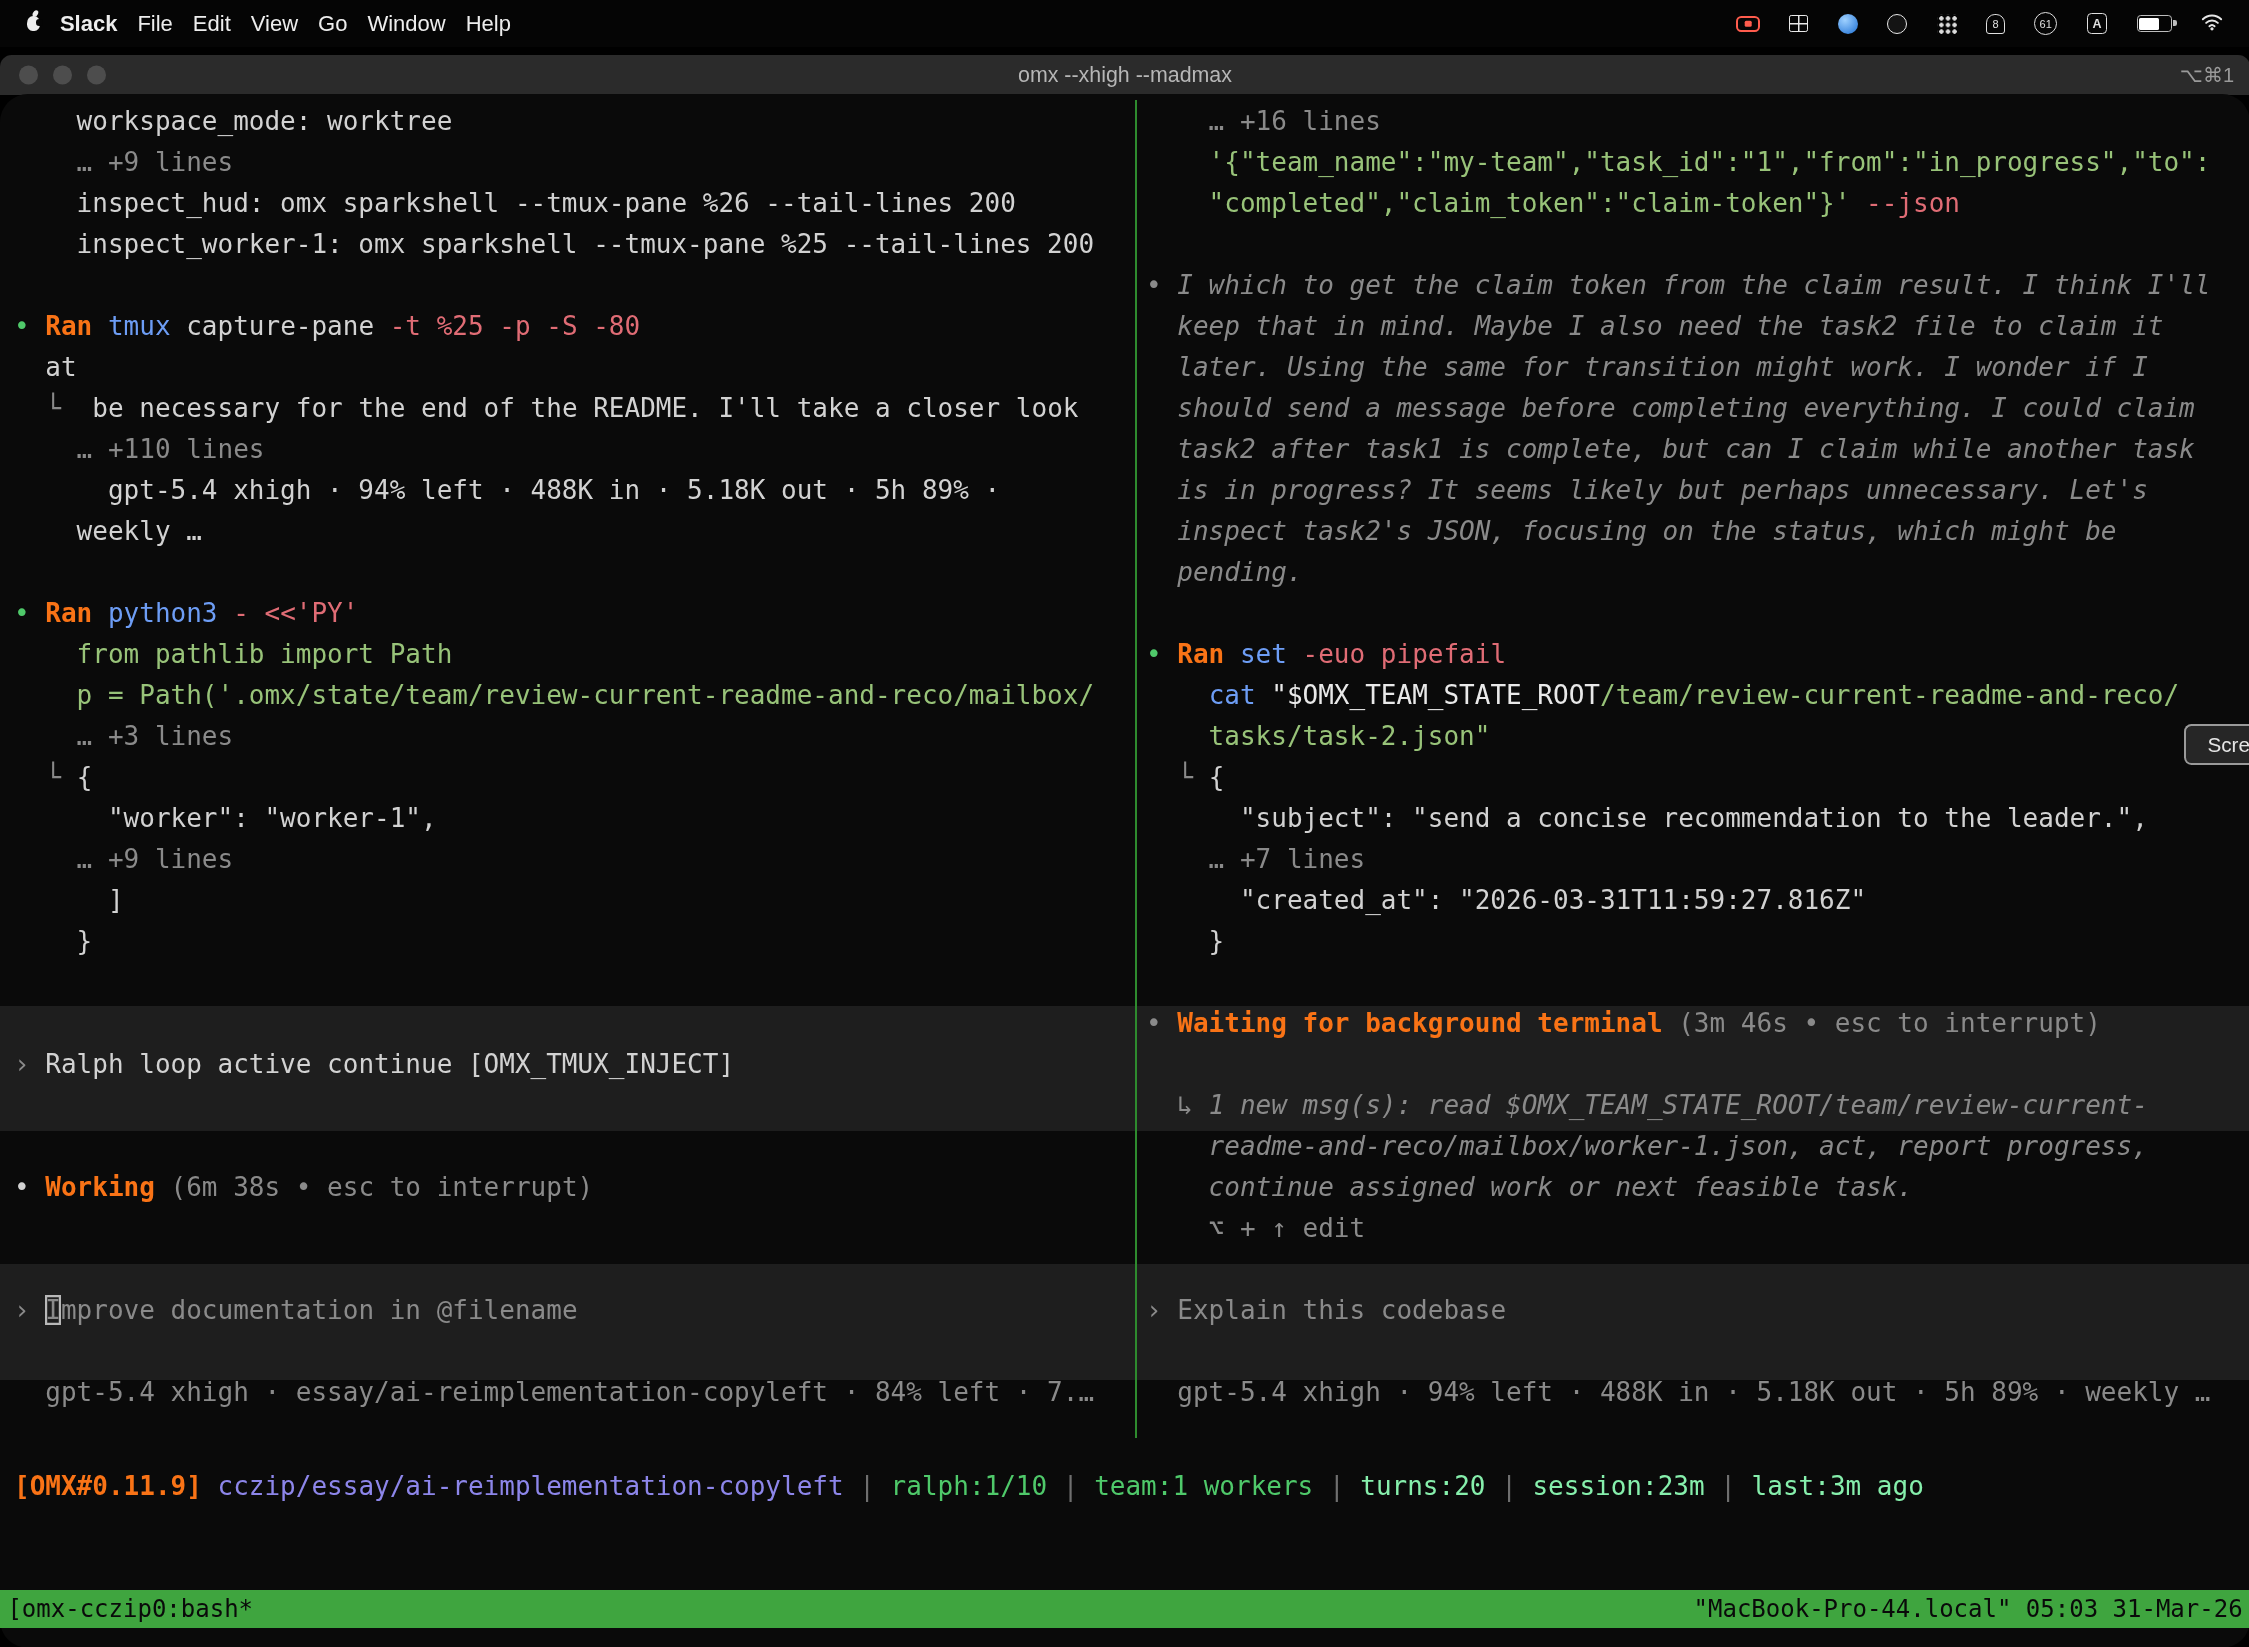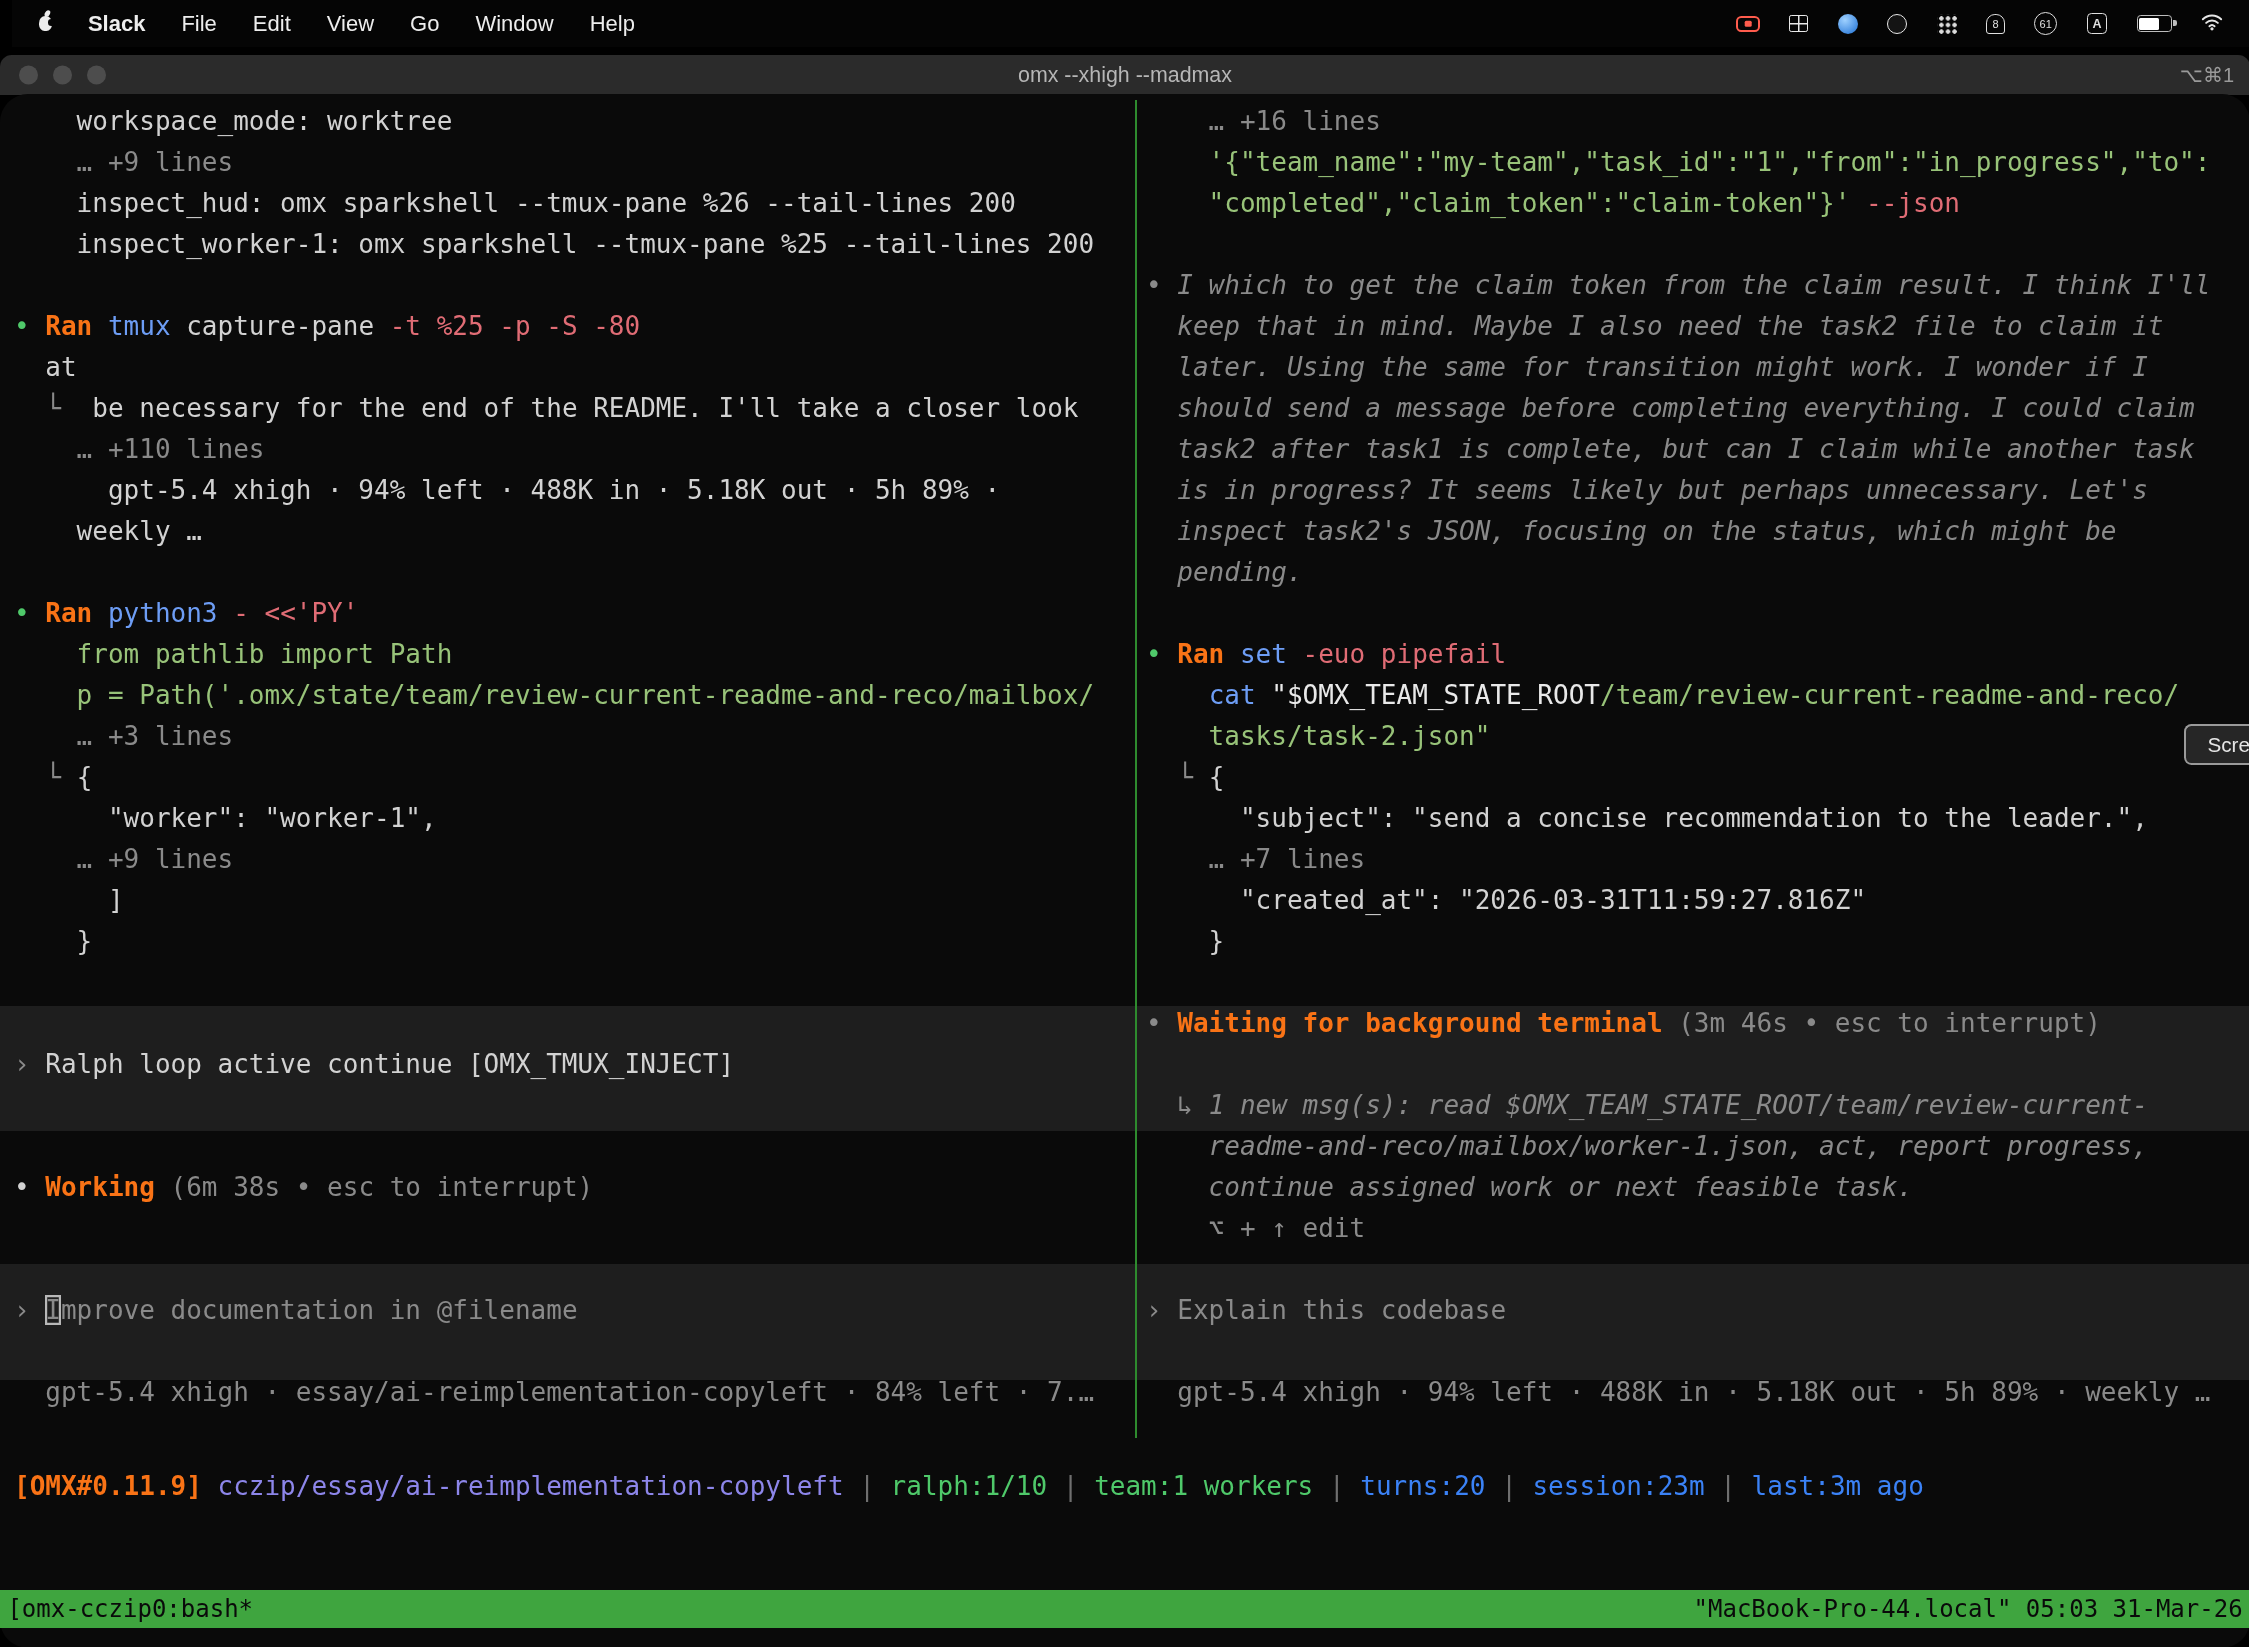--- a/index.html
+++ b/index.html
@@ -1,21 +1,21 @@
 <!DOCTYPE html>
 <html style="font-size:11.8px"><head>
 <meta charset="utf-8">
 <style>
   * { margin:0; padding:0; box-sizing:border-box; }
   html,body { width:2250px; height:1648px; background:#000; overflow:hidden; }
   body { position:relative; font-family:"Liberation Sans", sans-serif; }
 
   
   .menubar { position:absolute; top:0; left:0; right:0; height:47px; background:#050505;
-             display:flex; align-items:center; padding:0 26.6px; gap:36px; color:#ededed; font-size:22px;margin-left:12px; }
+             display:flex; align-items:center; padding:0 26.6px; gap:20px; color:#ededed; font-size:22px; }
   .appname { font-weight:bold; }
   .menuitem { cursor:default; }
   .mstatus { margin-left:auto; display:flex; align-items:center; gap:29.5px; }
   .apple { position:relative; width:13.3px; height:15.5px; background:#ededed; border-radius:46% 46% 42% 42%; }
   .apple:before { content:""; position:absolute; top:-5.9px; left:6.6px; width:5.2px; height:6.6px; background:#ededed;
                   border-radius:60% 40% 60% 40%; transform:rotate(25deg); }
   .apple:after { content:""; position:absolute; top:3.7px; right:-3px; width:6.6px; height:6.6px; background:#050505; border-radius:50%; }
   .rec { width:23.6px; height:16px; border:2.2px solid #ff5c4d; border-radius:5.2px; position:relative; }
   .rec:after { content:""; position:absolute; left:50%; top:50%; transform:translate(-50%,-50%);
                width:6.6px; height:6.6px; background:#ff5c4d; border-radius:1.5px; }
@@ -49,21 +49,21 @@
   .band { position:absolute; left:0; right:0; background:#1e1e1e; z-index:0; }
   #band1 { top:912px; height:125px; }
   #band2 { top:1170px; height:116px; }
   .pane { position:absolute; top:6.6px; z-index:1; overflow:hidden; }
   #pane-left { left:14px; width:1116px; }
   #pane-right { left:1146px; right:0; }
   .ln { height:41px; line-height:41px; white-space:pre; }
   .divider { position:absolute; left:1135px; top:5.9px; width:2.2px; height:1338px; background:#2e8b2e; z-index:2; }
   .b   { font-weight:bold; color:#f97316; }
   .dim { color:#8a8a8a; }
-  .g2  { color:#3b82f6; }
+  .g2  { color:#86efac; }
   .blu { color:#6d9df5; }
   .red { color:#e06c75; }
   .grn { color:#4fc96a; }
   .str { color:#98c379; }
   .wht { color:#e9e9e9; }
   .it  { font-style:italic; }
   .pur { color:#8d86ea; }
   .sep { color:#6f6f6f; }
   .cur { box-shadow:inset 0 0 0 2.2px #b8b8b8; }
   .scre { position:absolute; right:0; top:630px; height:41px; width:66px; background:#262626;

